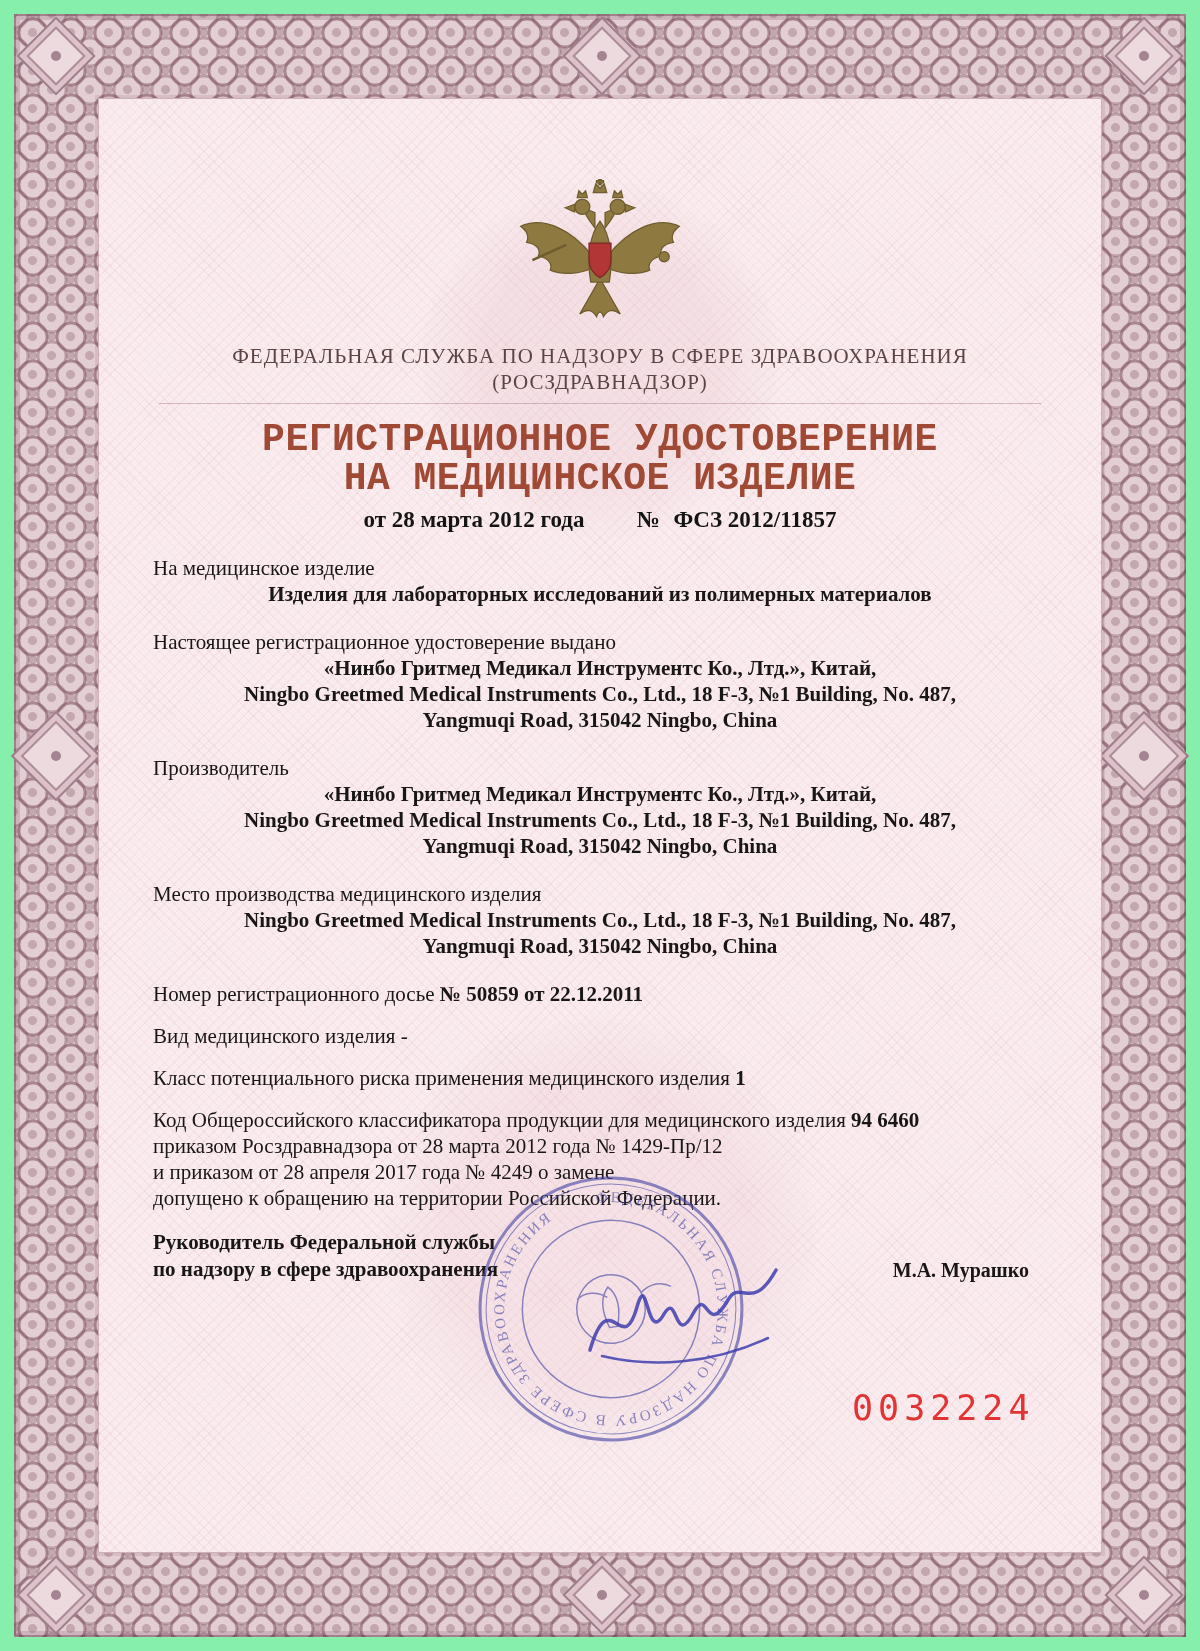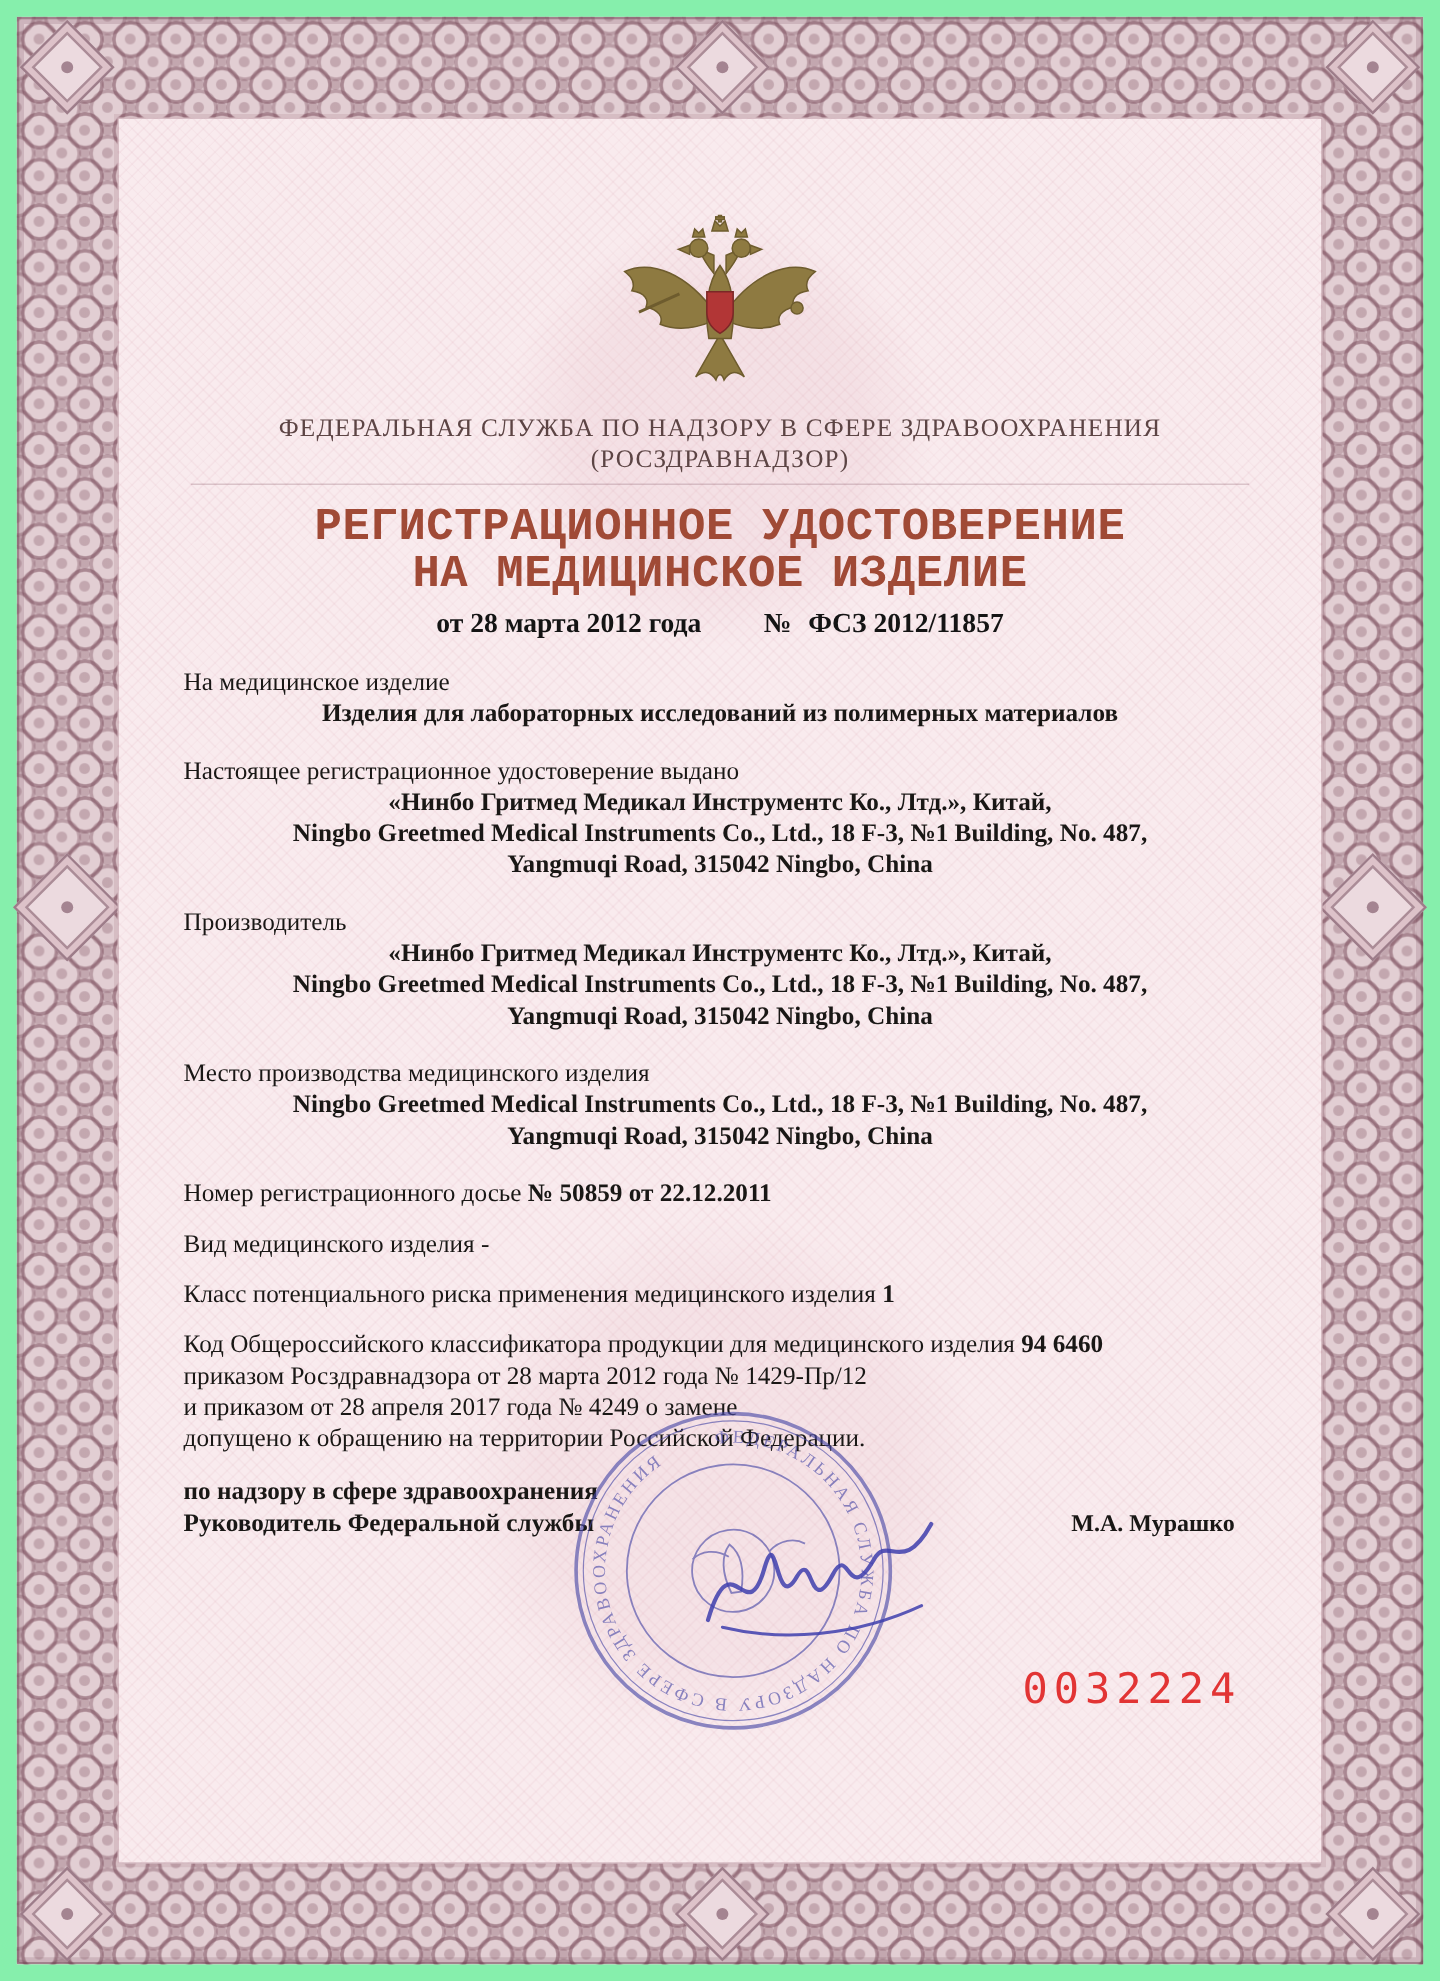--- a/index.html
+++ b/index.html
@@ -210,22 +210,22 @@
 
 
       <div class="orders">
         <div>приказом Росздравнадзора от 28 марта 2012 года № 1429-Пр/12</div>
         <div>и приказом от 28 апреля 2017 года № 4249 о замене</div>
         <div>допущено к обращению на территории Российской Федерации.</div>
       </div>
 
       <div class="sig-block">
         <div class="sig-left">
+          <div>Руководитель Федеральной службы</div>
           <div>по надзору в сфере здравоохранения</div>
-          <div>Руководитель Федеральной службы</div>
         </div>
         <div class="sig-name">М.А. Мурашко</div>
       </div>
 
     </div>
   </div>
 
   <svg class="stamp" viewBox="0 0 280 280">
     <g fill="none" stroke="#4747a6">
       <circle cx="140" cy="140" r="130" stroke-width="3"></circle>

